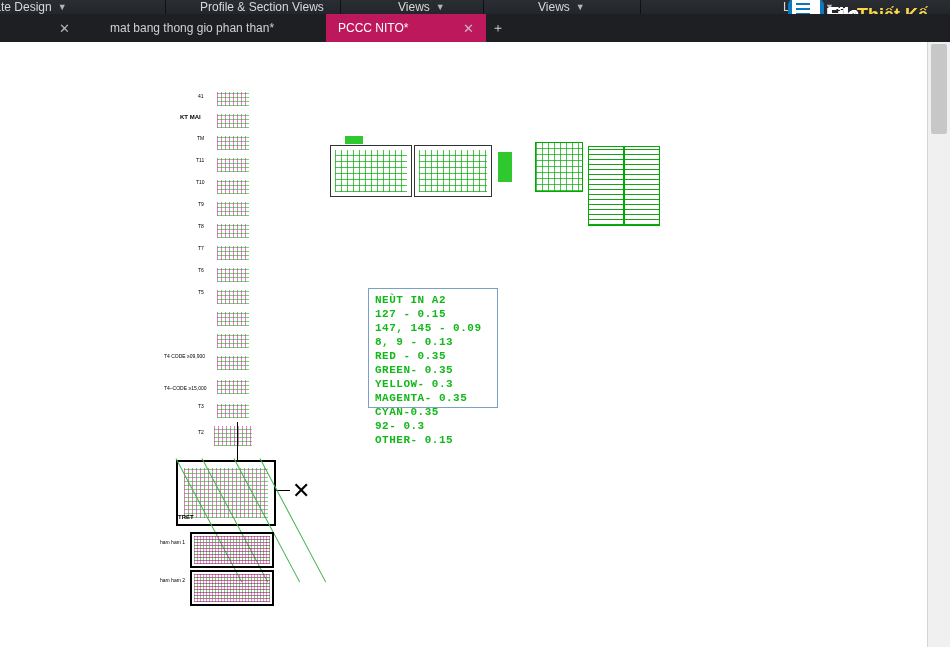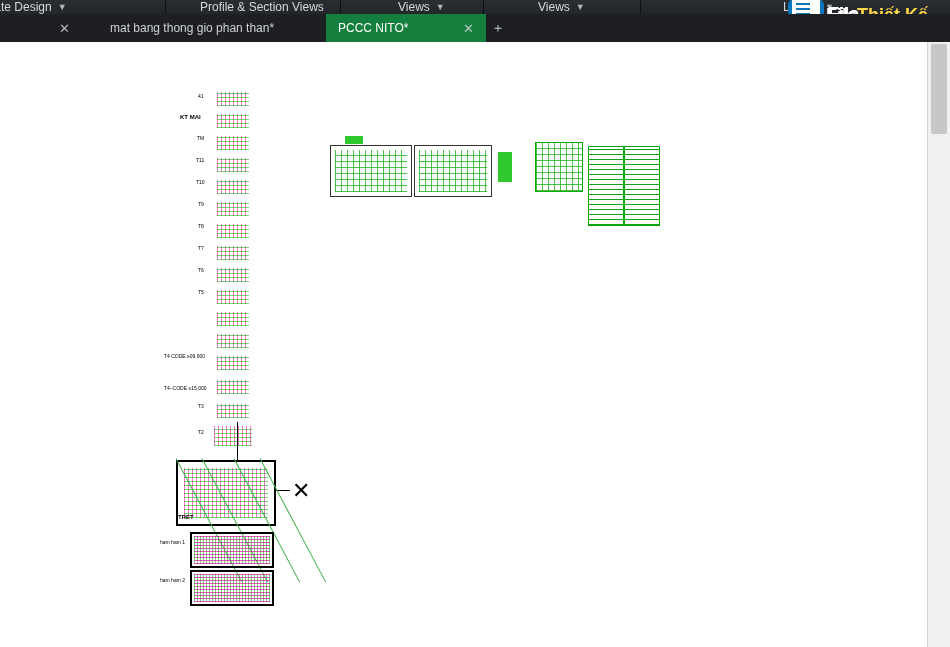--- a/index.html
+++ b/index.html
@@ -10,21 +10,21 @@
   
   #mi-create{position:absolute;left:-33px}
   #mi-psv{position:absolute;left:200px;padding:0}
   #mi-draw{position:absolute;left:390px}
   #mi-modify{position:absolute;left:530px}
   #mi-layers{position:absolute;left:775px}
   .menubar .sep{position:absolute;top:0;bottom:0;width:1px;background:#0f1114}
   .tabbar{position:absolute;left:0;top:14px;width:950px;height:28px;background:#1d1f23;border-bottom:1px solid #0e0f12;display:block}
   .ftab{position:absolute;top:0;height:28px;display:flex;align-items:center;color:#cfd1d4;font-size:12px;white-space:nowrap}
   .ftab .close{font-size:13px;color:#cfd1d4;margin-left:8px;opacity:.85}
-  .ftab.active{color:#fff;background:#15803d}
+  .ftab.active{color:#fff;background:#be185d}
   .addtab{position:absolute;top:6px;width:16px;height:16px;border-radius:2px;color:#cfd1d4;font-size:13px;display:flex;align-items:center;justify-content:center}
   
   .canvas{position:absolute;left:0;top:42px;width:928px;height:605px;background:#fff}
   .thumb{position:absolute;border:1px solid #1a1a1a;background:#fff;overflow:hidden}
   .thumb .fill{position:absolute;inset:2px;background:
       repeating-linear-gradient(0deg,  rgba(0,180,0,.55) 0 1px, rgba(0,0,0,0) 1px 4px),
       repeating-linear-gradient(90deg, rgba(230,0,170,.55) 0 1px, rgba(0,0,0,0) 1px 4px);
   }
   .noframe{border:none}
   .lbl{position:absolute;font:700 6px/1 Arial;color:#000;white-space:nowrap}
@@ -227,18 +227,31 @@
   </div>
   <div class="sheet" style="top:103px;left:414px;width:76px;height:50px">
     <div class="gridish" style="inset:4px"></div>
   </div>
   <div style="position:absolute;top:110px;left:498px;width:14px;height:30px;background:#2fc92f"></div>
 
   <div class="gridish" style="top:100px;left:535px;width:46px;height:48px;border:1px solid #0a0"></div>
   <div class="tableish" style="top:104px;left:588px;width:34px;height:78px"></div>
   <div class="tableish" style="top:104px;left:624px;width:34px;height:78px"></div>
 
+  <div class="plotnote" style="top:246px;left:368px;width:128px;height:118px">
+    <pre>NEÙT IN A2
+127 - 0.15
+147, 145 - 0.09
+8, 9 - 0.13
+RED - 0.35
+GREEN- 0.35
+YELLOW- 0.3
+MAGENTA- 0.35
+CYAN-0.35
+92- 0.3
+OTHER- 0.15</pre>
+  </div>
 
 </div>
 
 <div class="vscroll">
   <div class="handle"></div>
 </div>
 
 </body></html>

